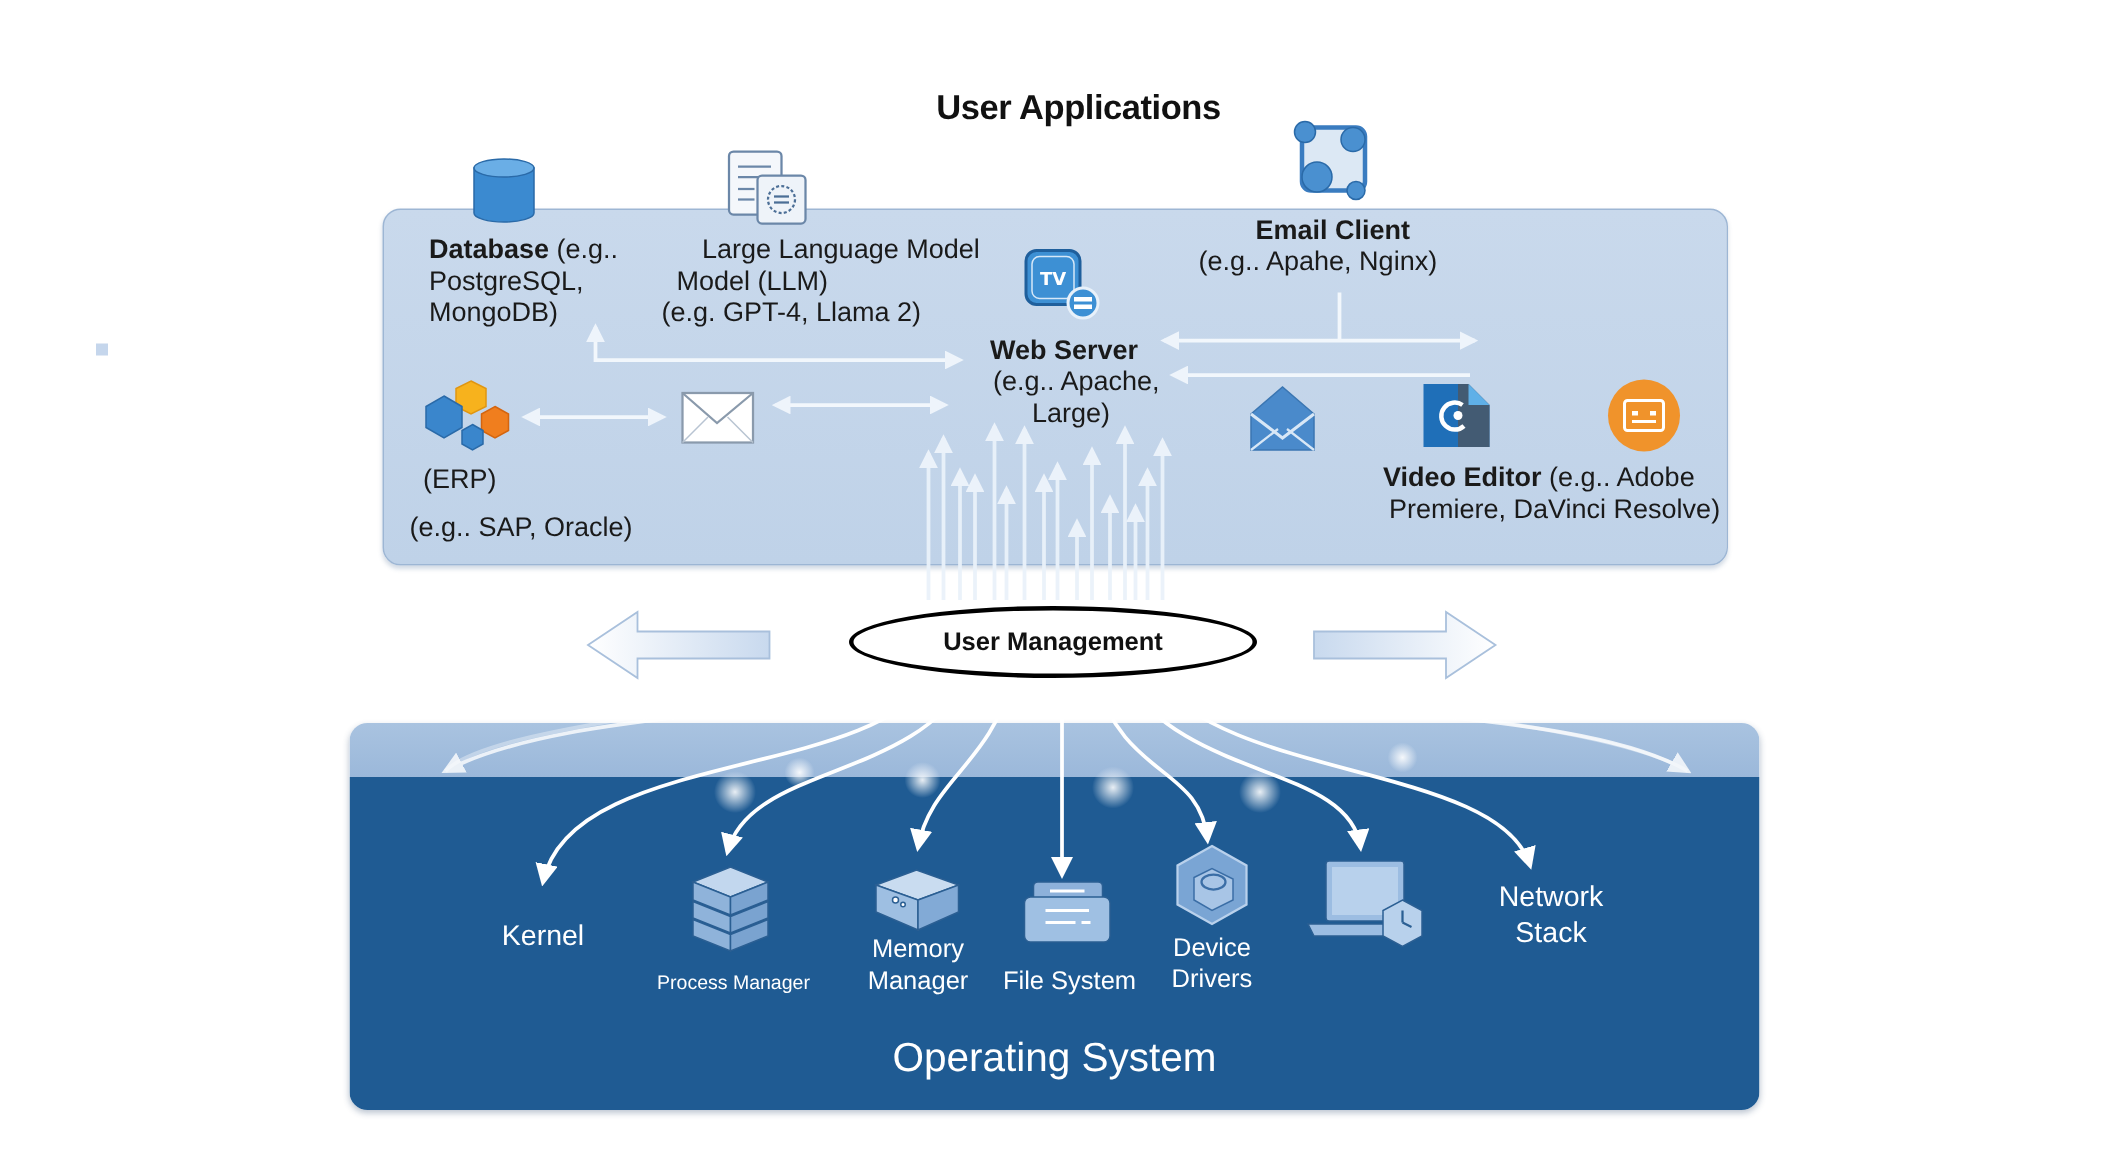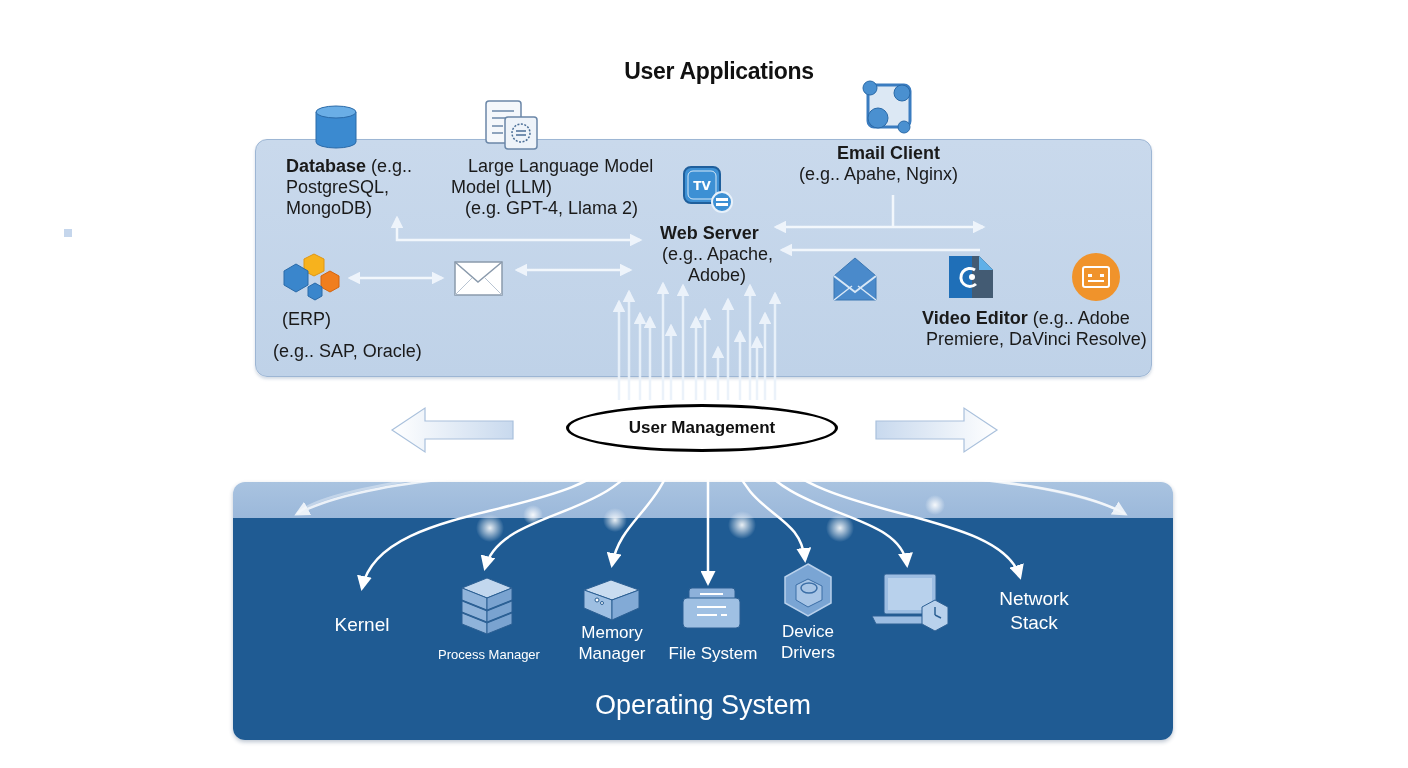--- a/index.html
+++ b/index.html
@@ -223,25 +223,25 @@
 </svg>
 
 <div class="abs lbl" style="left:286px; top:156px;">
   <b>Database</b><span> (e.g..</span>
 </div>
 <div class="abs lbl" style="left:286px; top:177px;">PostgreSQL,</div>
 <div class="abs lbl" style="left:286px; top:198px;">MongoDB)</div>
 
 <div class="abs lbl" style="left:468px; top:156px;">Large Language Model</div>
 <div class="abs lbl" style="left:451px; top:177px;">Model (LLM)</div>
-<div class="abs lbl" style="left:441px; top:198px;margin-left:24px;">(e.g. GPT-4, Llama 2)</div>
+<div class="abs lbl" style="left:441px; top:198px;">(e.g. GPT-4, Llama 2)</div>
 
 <div class="abs lbl" style="left:660px; top:223px;"><b>Web Server</b></div>
 <div class="abs lbl" style="left:662px; top:244px;">(e.g.. Apache,</div>
-<div class="abs lbl" style="left:688px; top:265px;">Adobe)</div>
+<div class="abs lbl" style="left:688px; top:265px;">Large)</div>
 
 <div class="abs lbl" style="left:837px; top:143px;"><b>Email Client</b></div>
 <div class="abs lbl" style="left:799px; top:164px;">(e.g.. Apahe, Nginx)</div>
 
 <div class="abs lbl" style="left:282px; top:309px;">(ERP)</div>
 <div class="abs lbl" style="left:273px; top:341px;">(e.g.. SAP, Oracle)</div>
 
 <div class="abs lbl" style="left:922px; top:308px;">
   <b>Video Editor</b><span> (e.g.. Adobe</span>
 </div>

